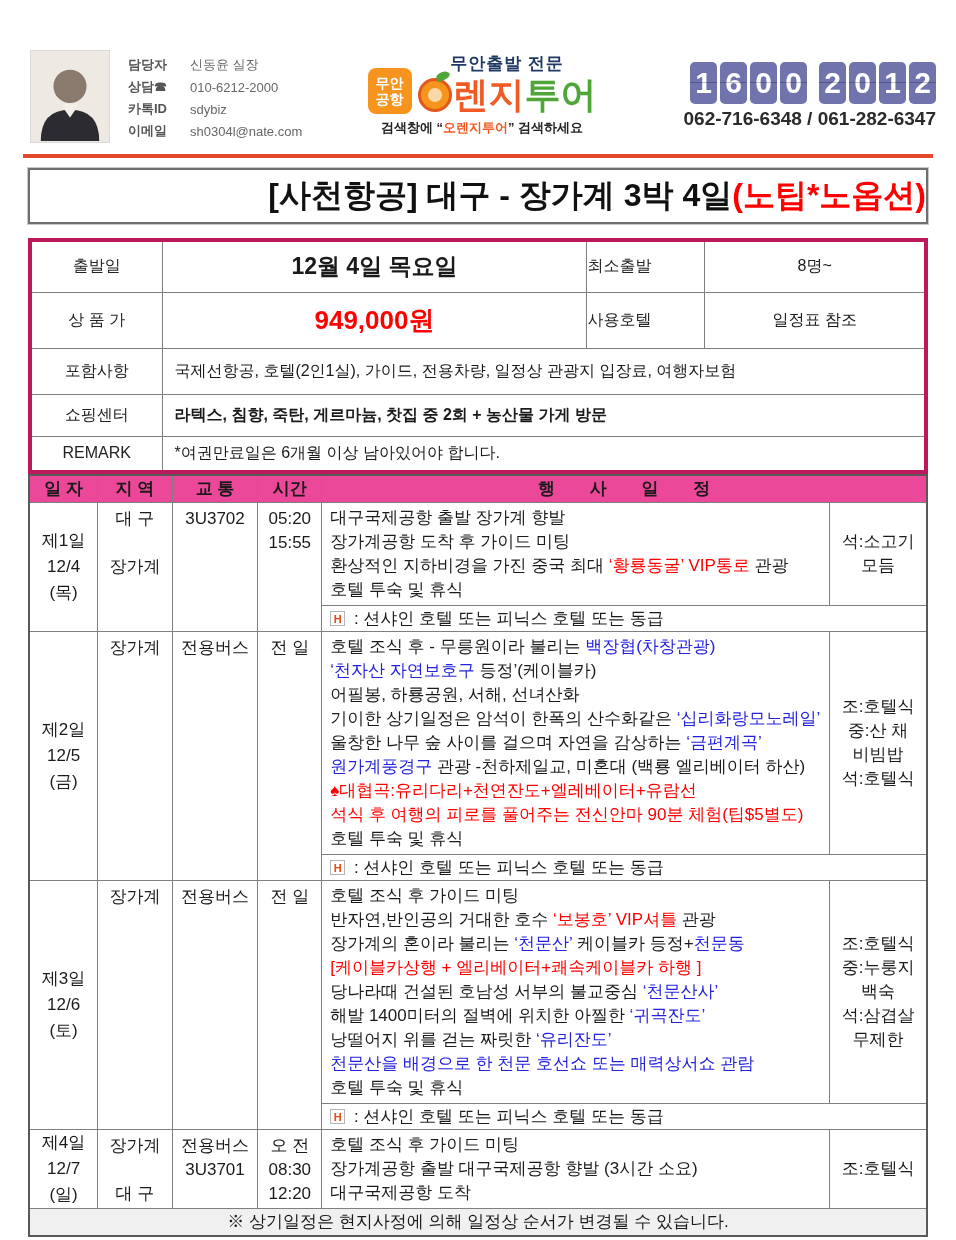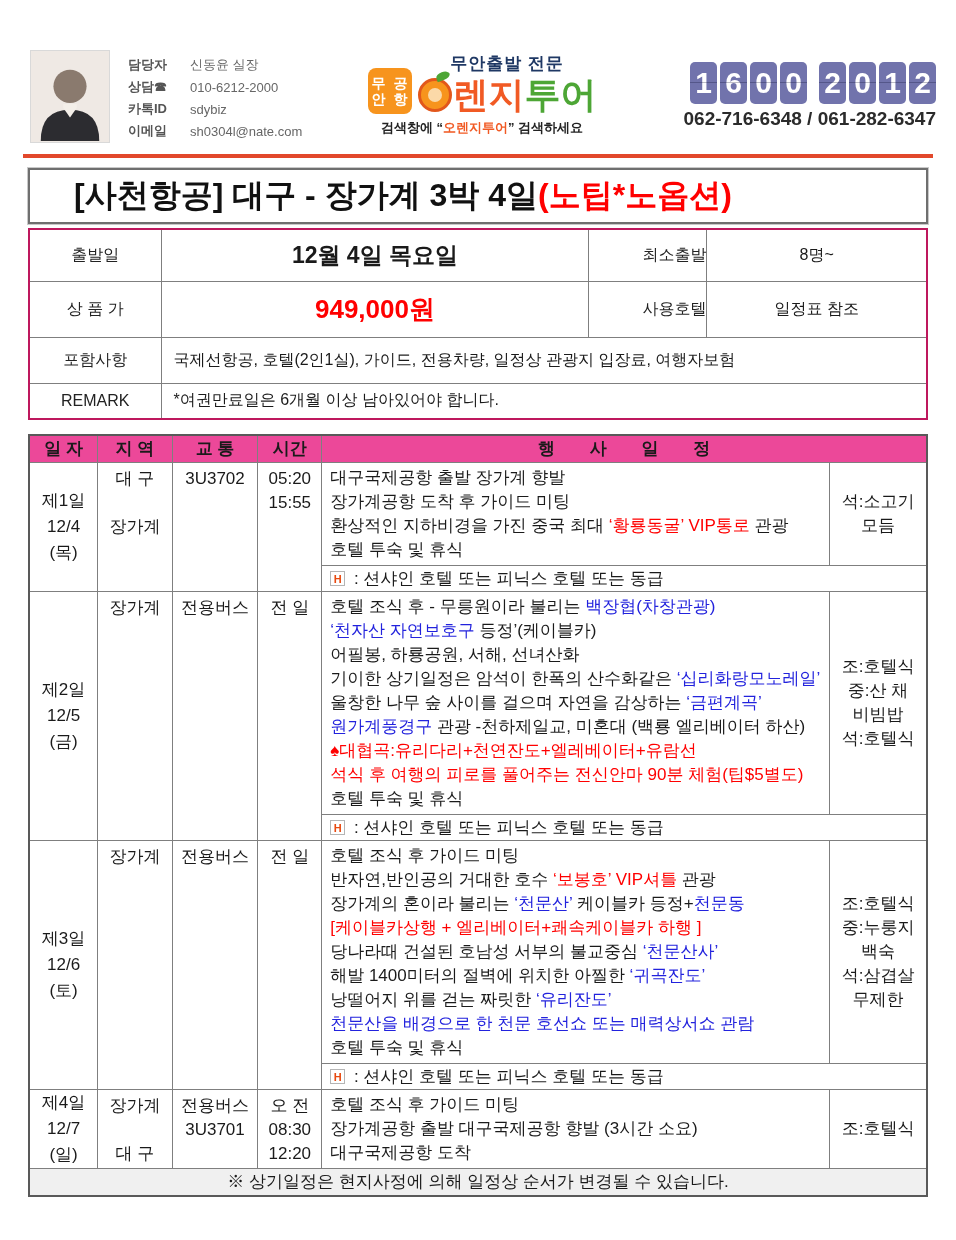--- a/index.html
+++ b/index.html
@@ -24,21 +24,21 @@
   .contact-rows { margin-left:18px; padding-top:4px; }
   .contact-row { display:flex; height:22px; align-items:center; font-size:13px; }
   .contact-row .c-label { width:62px; font-weight:bold; color:#555; }
   .contact-row .c-value { color:#666; }
 
   .logo-wrap { position:absolute; left:352px; top:12px; width:260px; text-align:center; }
   .logo-row { display:flex; align-items:center; justify-content:center; }
   .logo-badge {
     width:44px; height:46px; background:#F7941D; border-radius:8px;
     color:#fff; font-weight:bold; font-size:14px; line-height:16px;
-    display:flex; flex-direction:row; align-items:center; justify-content:center;
+    display:flex; flex-direction:column; align-items:center; justify-content:center;
     margin-right:6px; margin-top:14px;
   }
   .logo-main { display:flex; flex-direction:column; align-items:center; }
   .logo-tagline { font-size:17px; font-weight:800; color:#1F3864; letter-spacing:1px; }
   .logo-brand { display:flex; align-items:center; font-size:36px; font-weight:800; line-height:40px; }
   .orange-icon { width:34px; height:34px; border-radius:50%; background:#F7941D; border:3px solid #E2571B; position:relative; margin-right:1px; }
   .orange-icon::before { content:""; position:absolute; left:7px; top:7px; width:14px; height:14px; border-radius:50%; background:#fbd9a8; }
   .orange-icon::after { content:""; position:absolute; left:15px; top:-9px; width:14px; height:8px; background:#4DA635; border-radius:60% 60% 60% 0; transform:rotate(-20deg); }
   .brand-orange { color:#F15A24; }
   .brand-green { color:#4DA635; }
@@ -55,32 +55,32 @@
     margin-left:3px; position:relative;
   }
   .tile::after { content:""; position:absolute; left:0; right:0; top:20px; height:1px; background:rgba(0,0,30,0.25); }
   .landlines { font-size:19px; font-weight:800; color:#2b2b2b; margin-top:4px; letter-spacing:0px; }
 
   .red-divider { width:910px; height:4px; background:#E2482B; margin:2px auto 10px auto; }
 
   
   .title-banner {
     border:2px solid #6f6f6f; box-shadow:0 0 0 1px #c9c9c9;
-    height:56px; display:flex; align-items:center; justify-content:flex-start;
-    margin-bottom:4px; background:#fff;padding-left:44px;
+    height:56px; display:flex; align-items:center; justify-content:flex-end;
+    margin-bottom:14px; background:#fff;padding-left:44px;
   }
   .title-banner .t-main { font-size:32px; font-weight:800; color:#111; }
   .title-banner .t-hot { font-size:32px; font-weight:800; color:#FF0000; }
 
   
   table { border-collapse:collapse; }
-  .info-table { width:900px; margin-bottom:14px; border:2px solid #be185d; }
+  .info-table { width:900px; border:4px solid #be185d; }
   .info-table td { border:1.5px solid #7f7f7f; font-size:16px; }
   .info-table .lbl { text-align:center; width:132px; color:#222; }
-  .info-table .lbl2 { text-align:right; width:118px; color:#222; }
+  .info-table .lbl2 { text-align:left; width:118px; color:#222; }
   .info-table .val { text-align:center; }
   .info-table .val.left { text-align:left; padding-left:12px; }
   .info-table .val.bold { font-weight:bold; }
   .info-table .big { font-size:23px; font-weight:800; }
   .info-table .price { font-size:26px; font-weight:800; color:#FF0000; }
   .r1 { height:52px; } .r2 { height:56px; } .r3 { height:46px; }
   .r4 { height:44px; } .r5 { height:42px; } .r6 { height:36px; }
 
   
   .itin-table { width:900px; border:2px solid #595959; }
@@ -194,20 +194,24 @@
         <tr class="r2">
           <td class="lbl">상 품 가</td>
           <td class="val price">949,000원</td>
           <td class="lbl2">사용호텔</td>
           <td class="val">일정표 참조</td>
         </tr>
         <tr class="r3">
           <td class="lbl">포함사항</td>
           <td class="val left" colspan="3">국제선항공, 호텔(2인1실), 가이드, 전용차량, 일정상 관광지 입장료, 여행자보험</td>
         </tr>
+        <tr class="r5">
+          <td class="lbl">쇼핑센터</td>
+          <td class="val left bold" colspan="3">라텍스, 침향, 죽탄, 게르마늄, 찻집 중 2회 + 농산물 가게 방문</td>
+        </tr>
         <tr class="r6">
           <td class="lbl">REMARK</td>
           <td class="val left" colspan="3">*여권만료일은 6개월 이상 남아있어야 합니다.</td>
         </tr>
       </tbody>
   </table>
 
   <table class="itin-table">
     <colgroup>
       <col style="width:69px">

